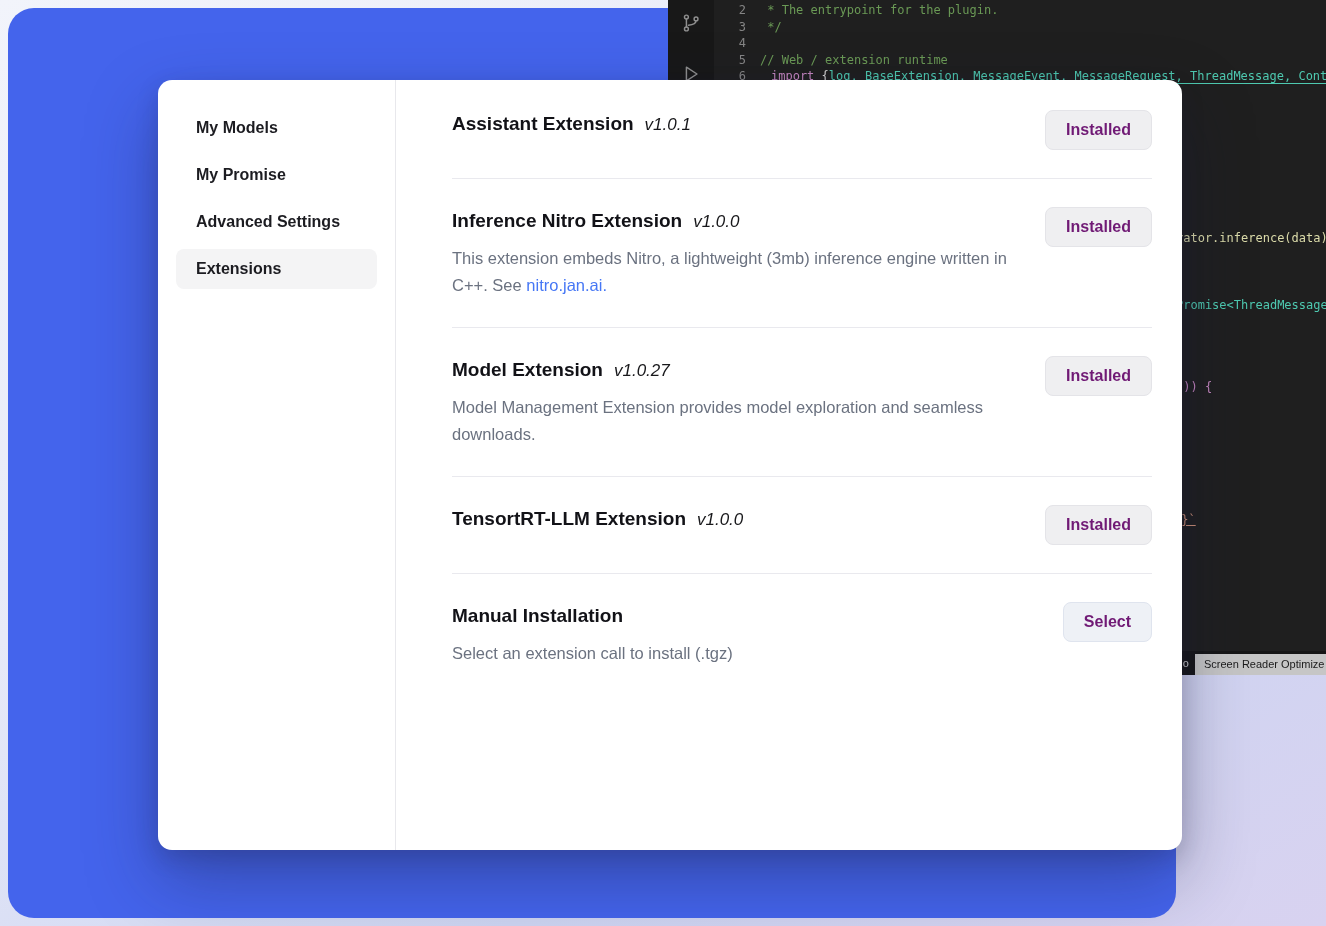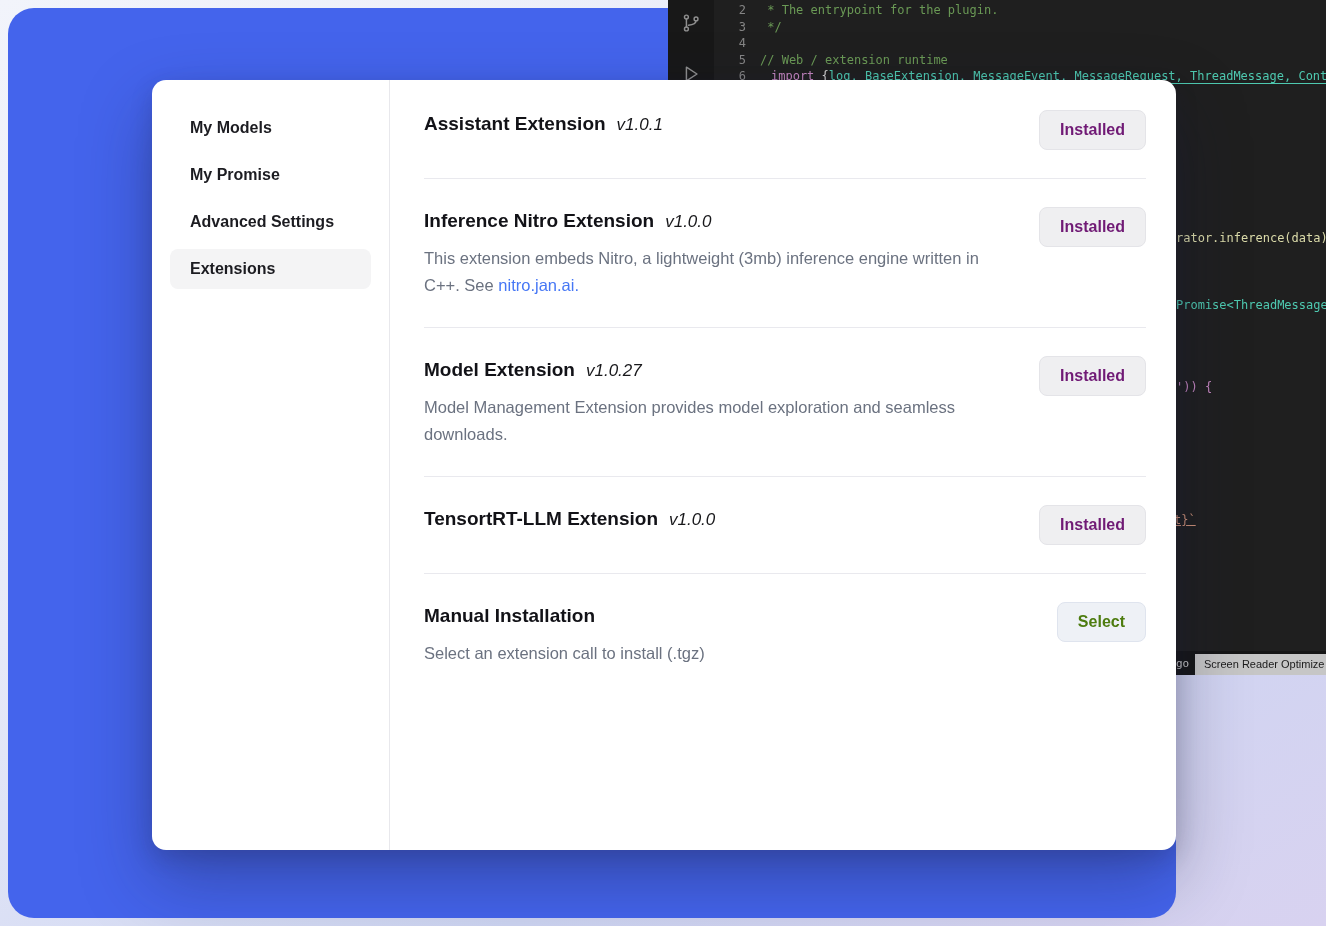--- a/index.html
+++ b/index.html
@@ -34,46 +34,46 @@
   .f2 { top:297px; left:508px; color:#4EC9B0; }
   .f3 { top:379px; left:508px; color:#C586C0; }
   .f4 { top:512px; left:506px; color:#CE9178; text-decoration:underline; }
 
   .status-bar { position:absolute; left:0; right:0; bottom:0; height:24px; background:#161616; }
   .status-go { position:absolute; left:508px; top:5px; color:#cccccc; font-size:11px; }
   .status-badge { position:absolute; left:527px; top:3px; background:#c6c6c6; color:#1b1b1b;
     font-size:11px; padding:2px 9px; white-space:nowrap; font-family:"Liberation Sans",sans-serif; }
 
   
-  .modal { position:absolute; left:152px; top:80px; width:1024px; height:770px;
+  .modal { position:absolute; left:158px; top:80px; width:1024px; height:770px;
     background:#ffffff; border-radius:14px; z-index:3; display:flex; overflow:hidden;
     box-shadow:0 30px 70px rgba(25,28,60,.35), 0 8px 22px rgba(25,28,60,.18); }
 
   .sidebar { flex:none; width:238px; border-right:1px solid #e8e8ec; padding-top:28px; }
   .side-item { margin:0 18px 7px 18px; padding:11px 20px; border-radius:8px;
     font-size:16px; font-weight:700; color:#1c1c21; cursor:pointer; }
   .side-item.active { background:#f4f4f5; }
 
   .main { flex:1; padding:30px 30px 0 34px; overflow:hidden; }
   .ext-row { display:flex; justify-content:space-between; align-items:flex-start;
-    padding:28px 0; border-bottom:1px solid #e9e9ee; }
+    padding:28px 0; border-bottom:1px solid #e9e9ee;margin-left:22px; }
   .ext-row.first { padding-top:0; }
   .ext-row.last { border-bottom:none; }
   .row-left { max-width:585px; }
   .row-head { display:flex; align-items:baseline; gap:11px; margin-bottom:10px; }
   .row-head h3 { font-size:19px; line-height:28px; font-weight:700; color:#121217; }
   .ver { font-size:17px; font-weight:400; color:#18181b;font-style:italic; }
   .desc { font-size:16.5px; line-height:27px; color:#6b7280; }
   .desc a { color:#4677F5; text-decoration:none; cursor:pointer; }
 
   .btn { flex:none; border:1px solid #e4e4e8; border-radius:8px; padding:10px 20px;
     font-family:"Liberation Sans","DejaVu Sans",sans-serif;
     font-size:16px; font-weight:700; cursor:default; }
   .btn.installed { background:#efeff1; color:#701a75; }
-  .btn.select { background:#eef1f6; color:#4d7c0f; border-color:#dfe4ee; cursor:pointer; }
+  .btn.select { background:#eef1f6; color:#701a75; border-color:#dfe4ee; cursor:pointer; }
 </style>
 </head>
 <body>
 
 <div class="stage">
 
   <div class="blue-panel"></div>
 
   <div class="editor">
     <div class="activity-bar">

